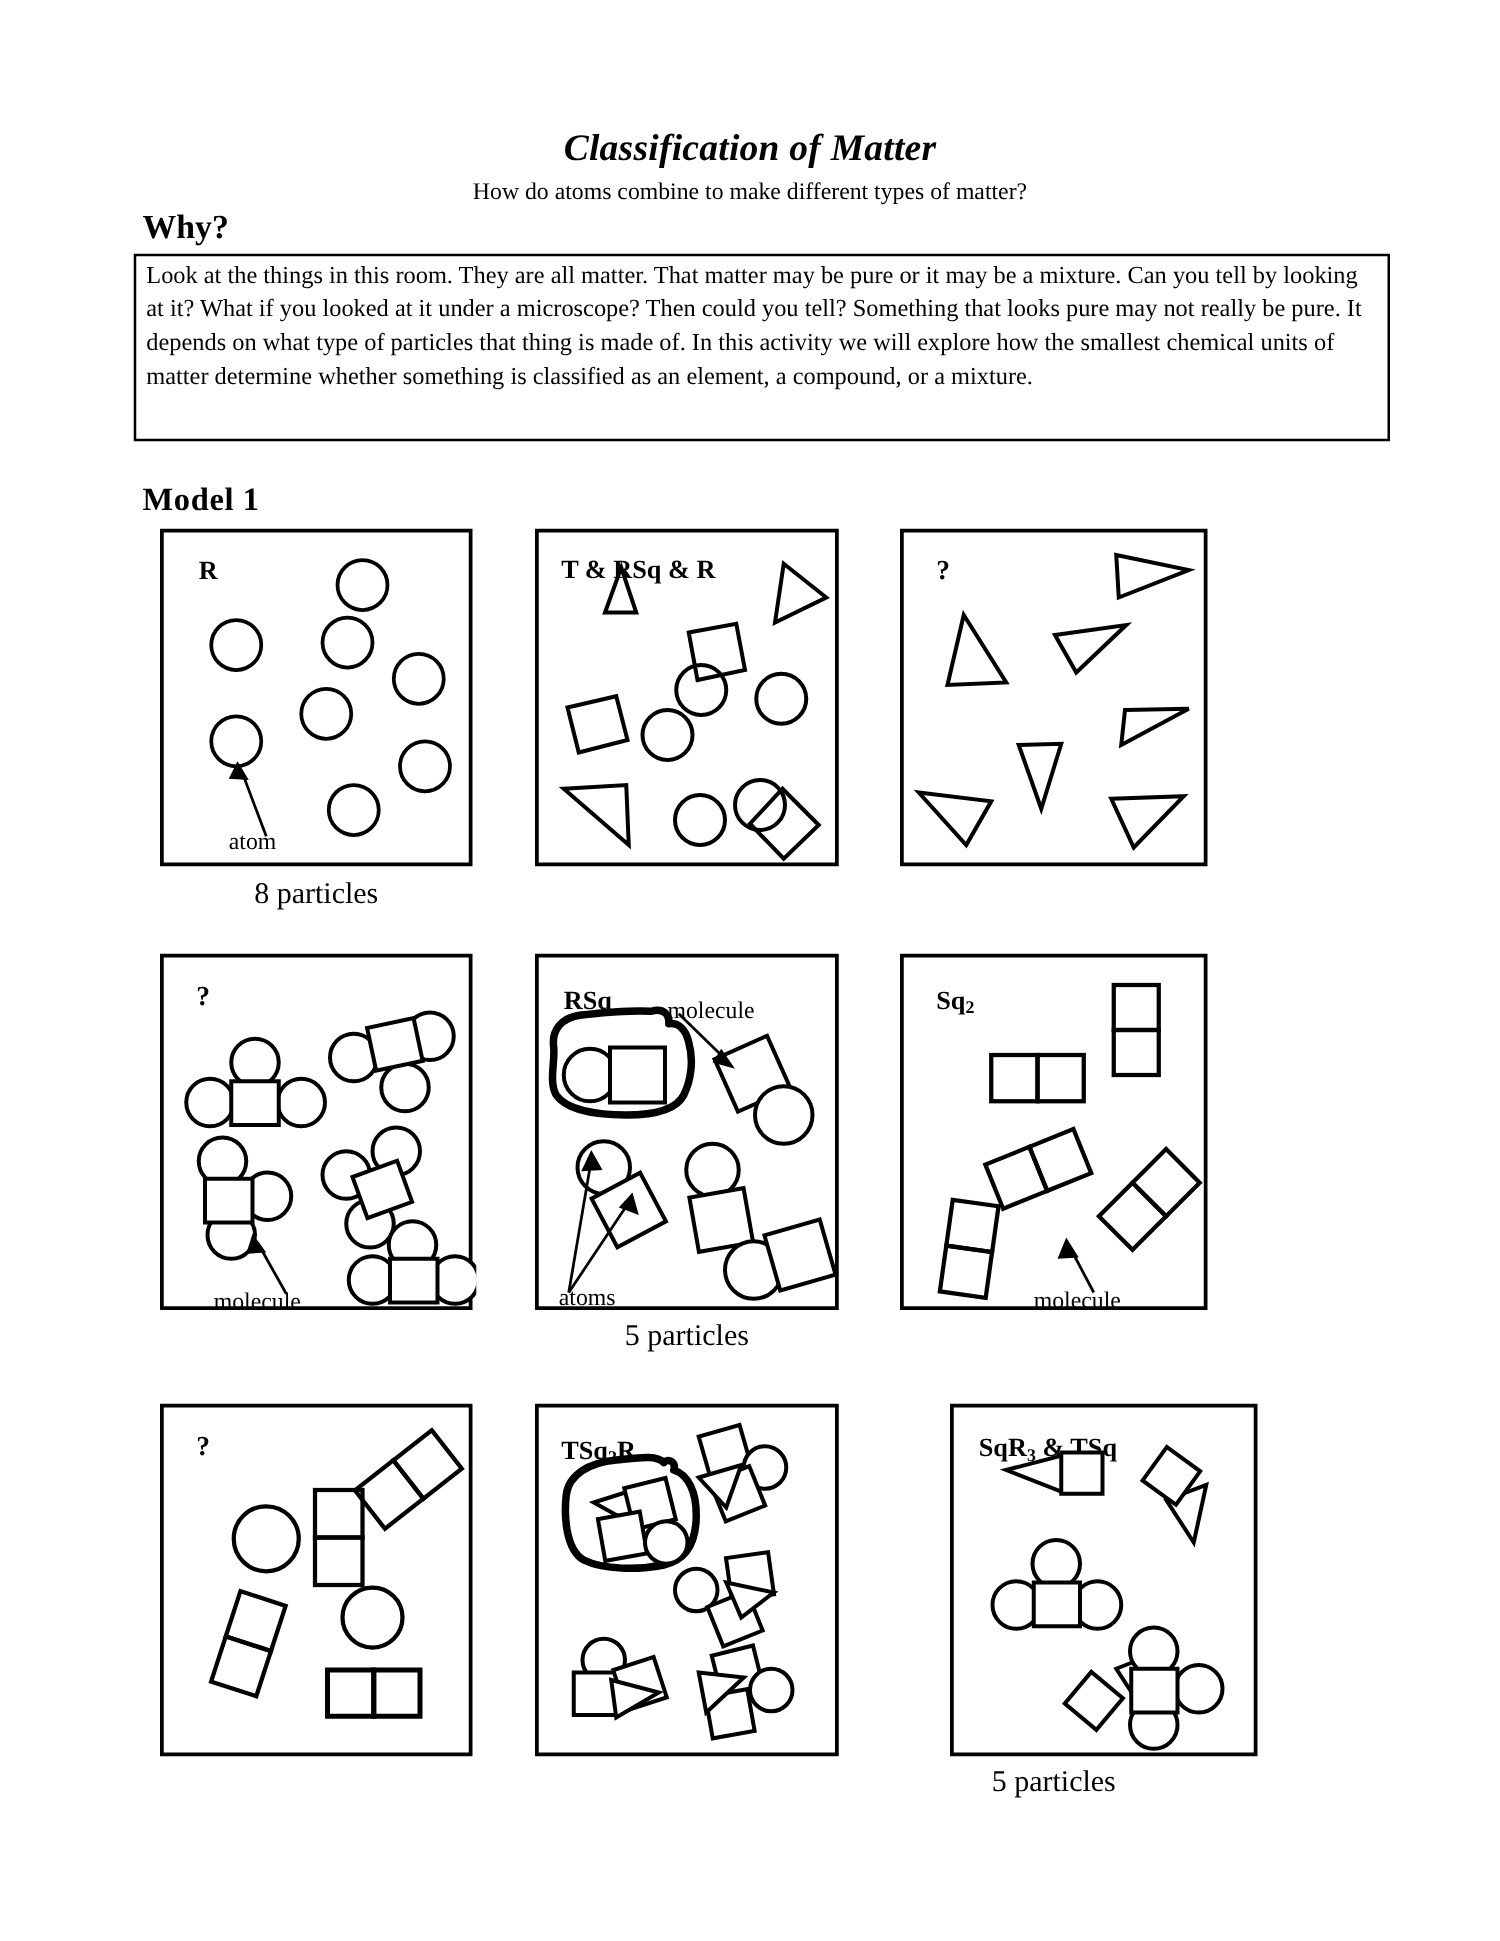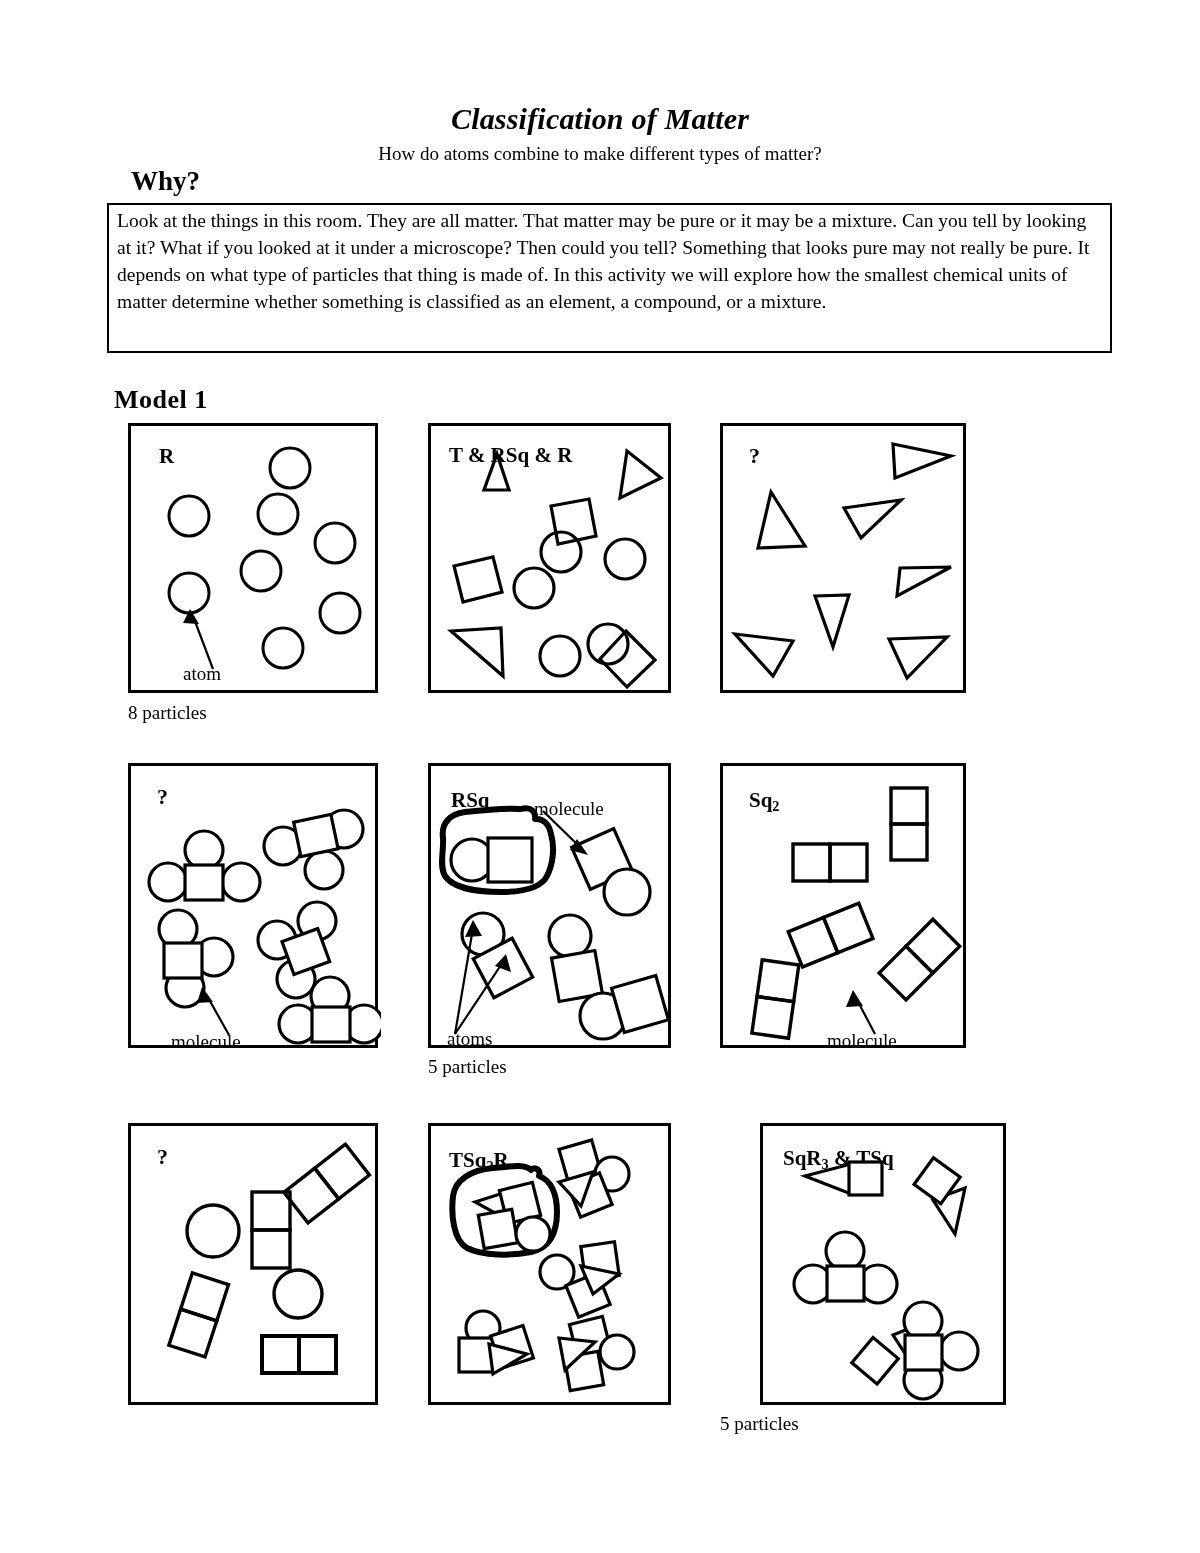--- a/index.html
+++ b/index.html
@@ -35,21 +35,20 @@
     width: 1200px;
     text-align: center;
     font-size: 19px;
   }
   #why-heading {
     position: absolute;
     top: 166px;
     left: 114px;
     font-size: 27px;
     font-weight: bold;
-    margin-left: 17px;
   }
   #why-box {
     position: absolute;
     top: 203px;
     left: 107px;
     width: 1005px;
     height: 150px;
     border: 2px solid #000;
     box-sizing: border-box;
   }
@@ -86,22 +85,22 @@
   .box-label.plain {
     font-weight: bold;
     font-size: 22px;
   }
   .box-label sub {
     font-size: 0.68em;
     vertical-align: -0.25em;
   }
   .caption {
     position: absolute;
-    font-size: 19px;
-    text-align: left;
+    font-size: 24px;
+    text-align: center;
   }
   .annot {
     position: absolute;
     font-size: 19px;
     white-space: nowrap;
   }
   .shape-layer {
     position: absolute;
     left: 0;
     top: 0;

